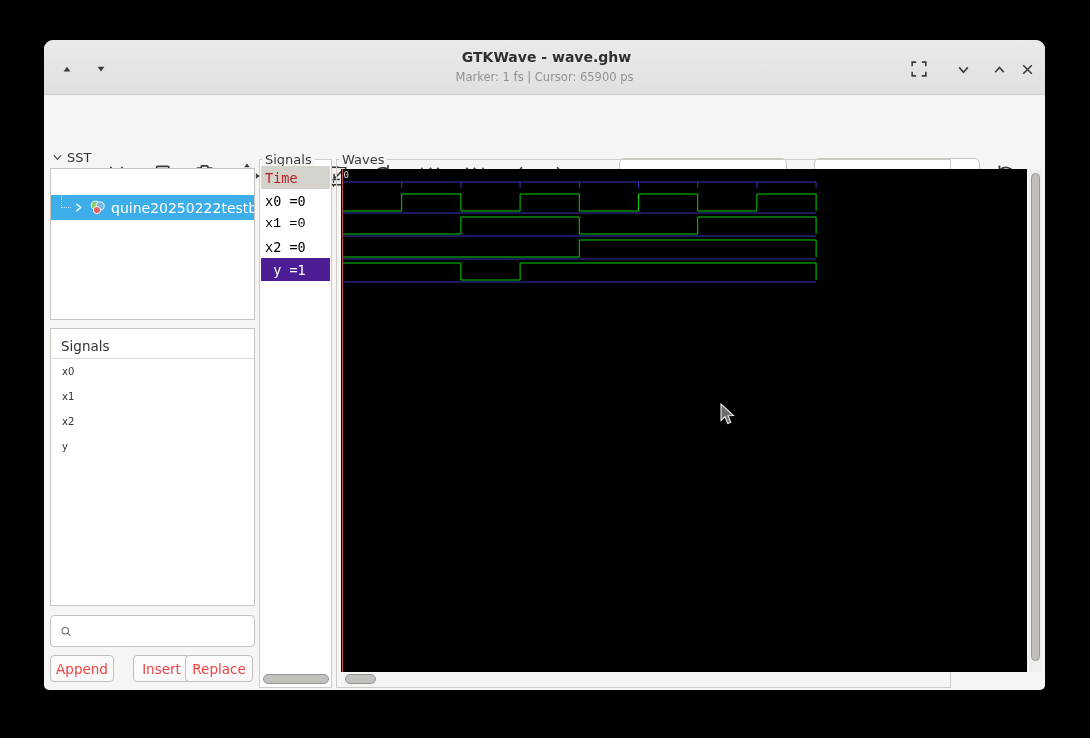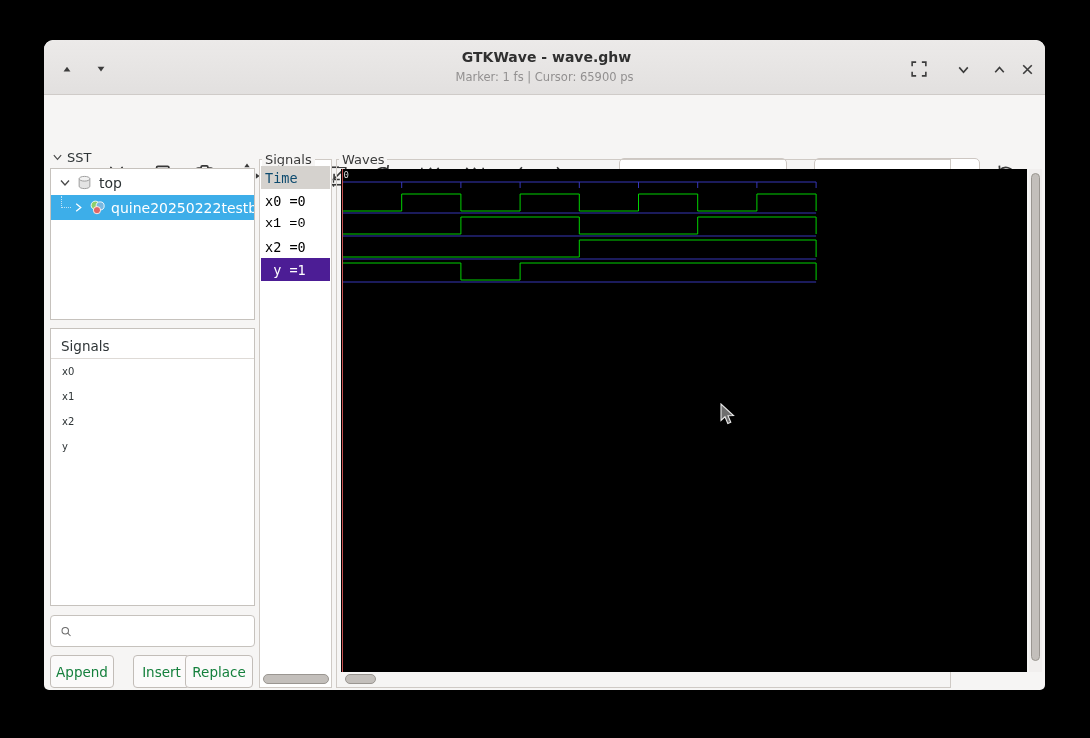--- a/index.html
+++ b/index.html
@@ -39,29 +39,29 @@
   .tree-row { position:absolute; left:0; width:100%; height:25px; display:flex; align-items:center; font-size:14px; }
   .tree-row.selected { background:#3daee9; color:#fff; }
   .list-header { font-size:13.5px; color:#2e3436; padding:9px 0 0 10px; height:30px; border-bottom:1px solid #dedad6; }
   .list-item { height:25px; display:flex; align-items:center; padding-left:11px; font-size:10px; color:#2e3436; }
   .search-box {
     position:absolute; left:6px; top:575px; width:205px; height:32px; background:#fff;
     border:1px solid #c6c2bd; border-radius:4px; display:flex; align-items:center; padding-left:9px; gap:6px;
   }
   .search-box input { border:none; outline:none; flex:1; font-size:13px; background:transparent; }
   .btn {
-    position:absolute; top:615px; height:33px; background:#fbfafa; border:1px solid #c2bdb8;
-    border-radius:4px; font-size:13.5px; color:#15803d; display:flex; align-items:center; justify-content:center;
+    position:absolute; top:615px; height:27px; background:#fbfafa; border:1px solid #c2bdb8;
+    border-radius:4px; font-size:13.5px; color:#ef4444; display:flex; align-items:center; justify-content:center;
     font-family:"DejaVu Sans","Liberation Sans",sans-serif;
   }
   
   .frame { position:absolute; border:1px solid #cfcac5; }
   .frame-label { position:absolute; top:-8px; left:2px; background:#f6f5f4; padding:0 3px; font-size:13px; color:#3a3a3a; line-height:15px; }
   .mono { font-family:"DejaVu Sans Mono","Liberation Mono",monospace; }
-  .time-header { position:absolute; left:1px; top:6px; right:1px; height:23px; background:#d5d2ce; display:flex; align-items:center; padding-left:4px; font-size:13.5px; color:#0c4a6e; }
+  .time-header { position:absolute; left:1px; top:6px; right:1px; height:23px; background:#d5d2ce; display:flex; align-items:center; padding-left:4px; font-size:13.5px; color:#b91c1c; }
   .sig-row { position:absolute; left:1px; right:1px; height:23px; display:flex; align-items:center; padding-left:4px; font-size:13.5px; color:#000; white-space:pre; }
   .sig-row.selected { background:#4c1d95; color:#fff; }
   .wave-canvas { position:absolute; background:#000; }
   .vscroll { position:absolute; width:13px; background:#f1efee; }
   .vscroll .thumb { position:absolute; left:2px; width:9px; background:#c3bfbb; border:1px solid #9a9691; border-radius:5px; }
   .hscroll-thumb { position:absolute; height:10px; background:#c3bfbb; border:1px solid #9a9691; border-radius:5px; }
   .dotted-conn { position:absolute; width:10px; height:12px; border-left:1px dotted #bfe2f7; border-bottom:1px dotted #bfe2f7; }
 </style>
 </head>
 <body>
@@ -207,30 +207,20 @@
     </div>
 
     <div class="sst-header">
       <svg width="11" height="11" viewBox="0 0 12 12" fill="none" stroke="#4a4a4a" stroke-width="1.3">
           <polyline points="2,3.5 6,8 10,3.5"></polyline>
         </svg>
       <span>SST</span>
     </div>
 
     <div class="panel-box" style="left:6px; top:128px; width:205px; height:152px;">
-      <div class="tree-row" style="top:1px;">
-        <svg style="margin-left:8px;" width="12" height="12" viewBox="0 0 12 12" fill="none" stroke="#4a4a4a" stroke-width="1.3">
-            <polyline points="2,3.5 6,8 10,3.5"></polyline>
-          </svg>
-        <svg style="margin-left:6px;" width="15" height="15" viewBox="0 0 14 14">
-          <path d="M2 3.5 V10.5 A5 2.2 0 0 0 12 10.5 V3.5" fill="#e3e3e3" stroke="#9a9a9a" stroke-width="0.9"></path>
-          <ellipse cx="7" cy="3.5" rx="5" ry="2.2" fill="#f2f2f2" stroke="#9a9a9a" stroke-width="0.9"></ellipse>
-        </svg>
-        <span style="margin-left:7px;">top</span>
-      </div>
       <div class="tree-row selected" style="top:26px; overflow:hidden;">
         <span class="dotted-conn" style="left:10px; top:1px;"></span>
         <svg style="margin-left:22px; flex:none;" width="11" height="11" viewBox="0 0 12 12" fill="none" stroke="#ffffff" stroke-width="1.4">
             <polyline points="3.5,2 8.5,6 3.5,10"></polyline>
           </svg>
         <svg style="margin-left:5px; flex:none;" width="17" height="17" viewBox="0 0 16 16">
           <circle cx="6" cy="6" r="4" fill="#8ecf6a" stroke="#fff" stroke-width="0.8"></circle>
           <circle cx="10.5" cy="6.5" r="3.8" fill="#79b8e0" stroke="#fff" stroke-width="0.8"></circle>
           <circle cx="7.5" cy="10.5" r="3.4" fill="#e06666" stroke="#fff" stroke-width="0.8"></circle>
         </svg>

